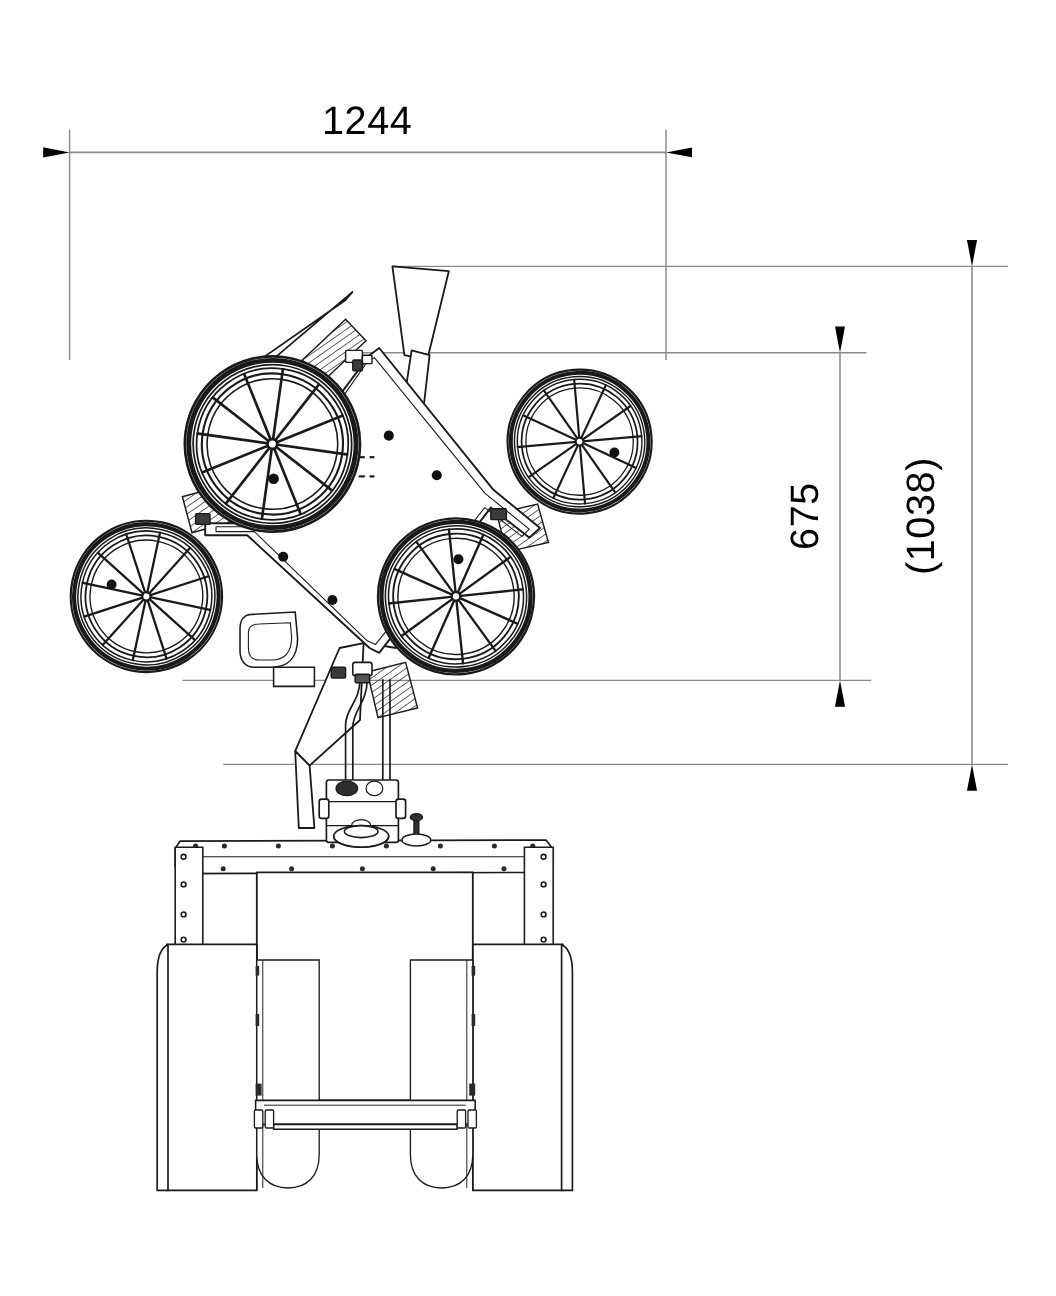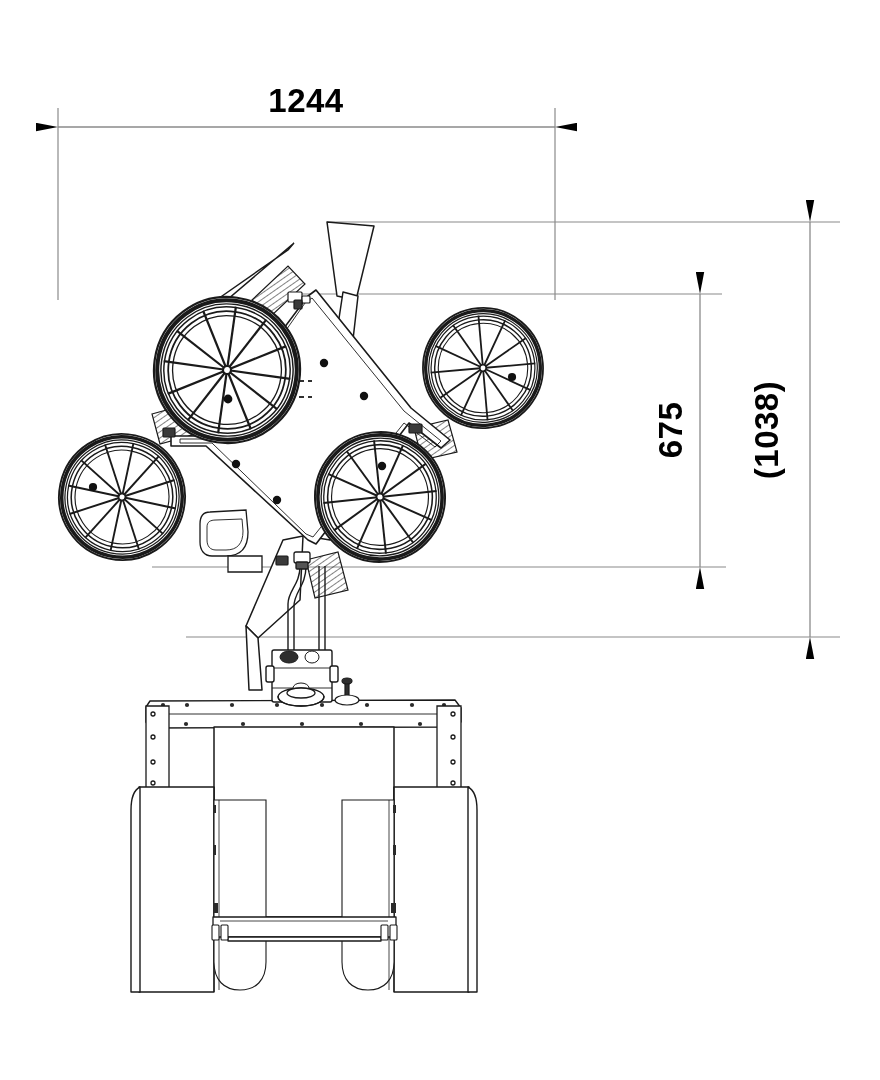--- a/index.html
+++ b/index.html
@@ -14,21 +14,20 @@
     position: relative;
     overflow: hidden;
     font-family: "Liberation Sans", sans-serif;
   }
   #drawing-root {
     position: absolute;
     top: 0;
     left: 0;
     width: 880px;
     height: 856px;
-    font-weight: bold;
   }
   svg#cad {
     display: block;
     width: 880px;
     height: 1080px;
   }
   .dim-text {
     font-family: "Liberation Sans", sans-serif;
     font-size: 33px;
     fill: #000000;

